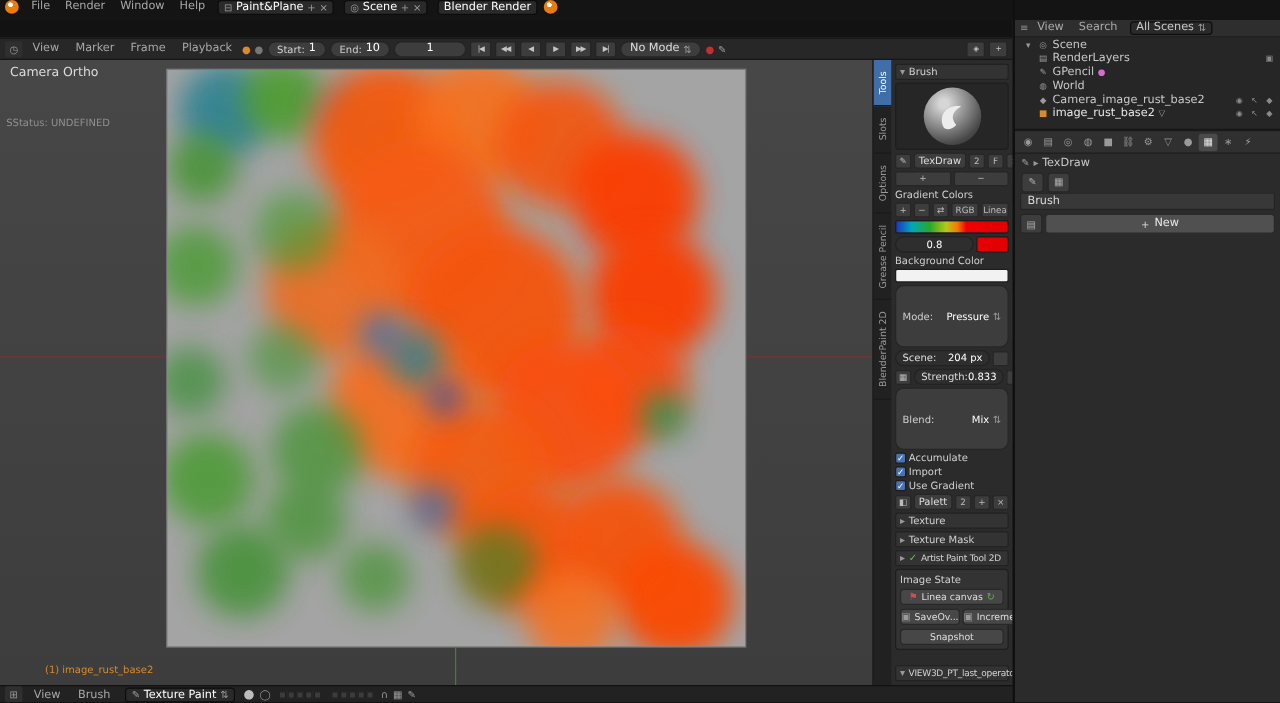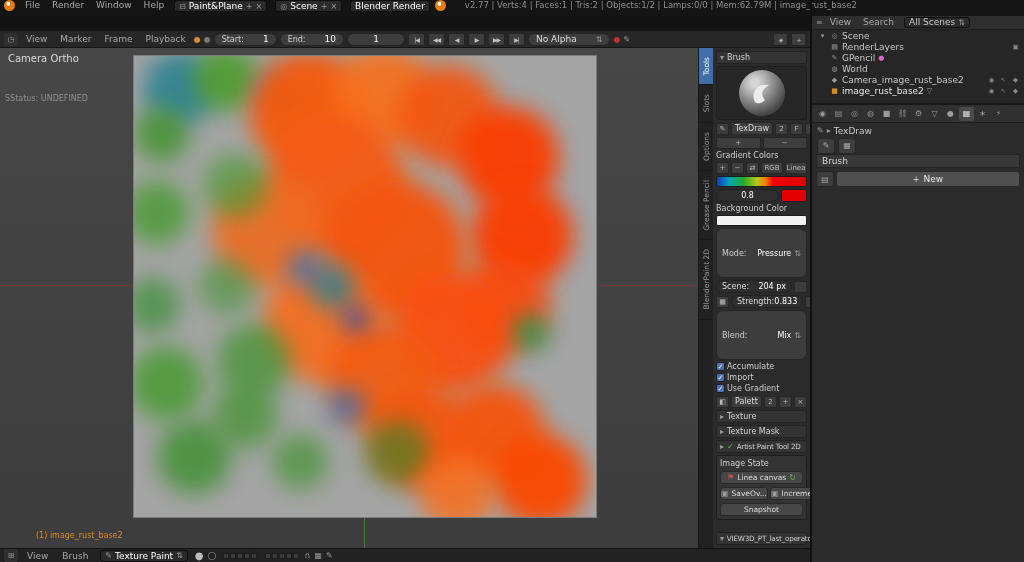--- a/index.html
+++ b/index.html
@@ -23,21 +23,21 @@
   #stats { color:#8f8f8f; margin-left:14px; white-space:nowrap; font-size:8.5px; }
 
   
   #gap-strip { position:absolute; left:0; top:16px; width:810px; height:14px; background:#121212; }
 
   
   #timeline { position:absolute; left:0; top:30px; width:810px; height:18px; background:#272727;
     border-top:1px solid #161616; border-bottom:1px solid #161616;
     display:flex; align-items:center; gap:3px; padding:0 4px; z-index:5; }
   .pill { background:#3d3d3d; border:1px solid #242424; border-radius:7px; height:13px;
-    display:flex; align-items:center; padding:0 7px; gap:19px; color:#ddd; }
+    display:flex; align-items:center; padding:0 7px; gap:3px; color:#ddd; }
   .tr-btn { background:#3d3d3d; border:1px solid #242424; border-radius:2px; height:13px; min-width:17px;
     display:flex; align-items:center; justify-content:center; color:#c4c4c4; font-size:6px; letter-spacing:-1px; }
   .tl-ic { width:14px; height:13px; background:#2f2f2f; border-radius:2px; display:flex; align-items:center; justify-content:center; }
 
   
   #viewport { position:absolute; left:0; top:48px; width:698px; height:500px;
     background:linear-gradient(#474747,#3d3d3d); overflow:hidden; }
   #vp-label { position:absolute; left:8px; top:5px; color:#dcdcdc; font-size:10px; }
   #vp-status { position:absolute; left:5px; top:18px; color:#8f8f8f; font-size:8px;margin-top:28px; }
   #red-line { position:absolute; left:0; top:237px; width:698px; height:1px; background:rgba(155,45,45,.55); }
@@ -138,21 +138,20 @@
     <div class="sel">
       <span class="ic">◎</span>
       <span class="val">Scene</span>
       <span class="ic">+</span>
       <span class="ic">×</span>
     </div>
     <div class="sel">
       <span class="val">Blender Render</span>
     </div>
     <span class="blender-badge"></span>
-    <span id="stats">v2.77 | Verts:4 | Faces:1 | Tris:2 | Objects:1/2 | Lamps:0/0 | Mem:62.79M | image_rust_base2</span>
   </header>
 
   <div id="gap-strip"></div>
 
   <div id="timeline">
     <span class="tl-ic">
         <span class="ic">◷</span>
       </span>
     <span class="menu">View</span>
     <span class="menu">Marker</span>
@@ -171,21 +170,21 @@
     <div class="pill" style="min-width:58px; justify-content:center;">
       <span class="val">1</span>
     </div>
     <span class="tr-btn">|◀</span>
     <span class="tr-btn">◀◀</span>
     <span class="tr-btn">◀</span>
     <span class="tr-btn">▶</span>
     <span class="tr-btn">▶▶</span>
     <span class="tr-btn">▶|</span>
     <div class="pill">
-      <span>No Alpha</span>
+      <span>No Mode</span>
       <span class="ic">⇅</span>
     </div>
     <span class="ic" style="color:#c03030">●</span>
     <span class="ic">✎</span>
     <span style="flex:1"></span>
     <span class="tr-btn" style="min-width:15px">◈</span>
     <span class="tr-btn" style="min-width:15px">+</span>
   </div>
 
   <div id="viewport">

